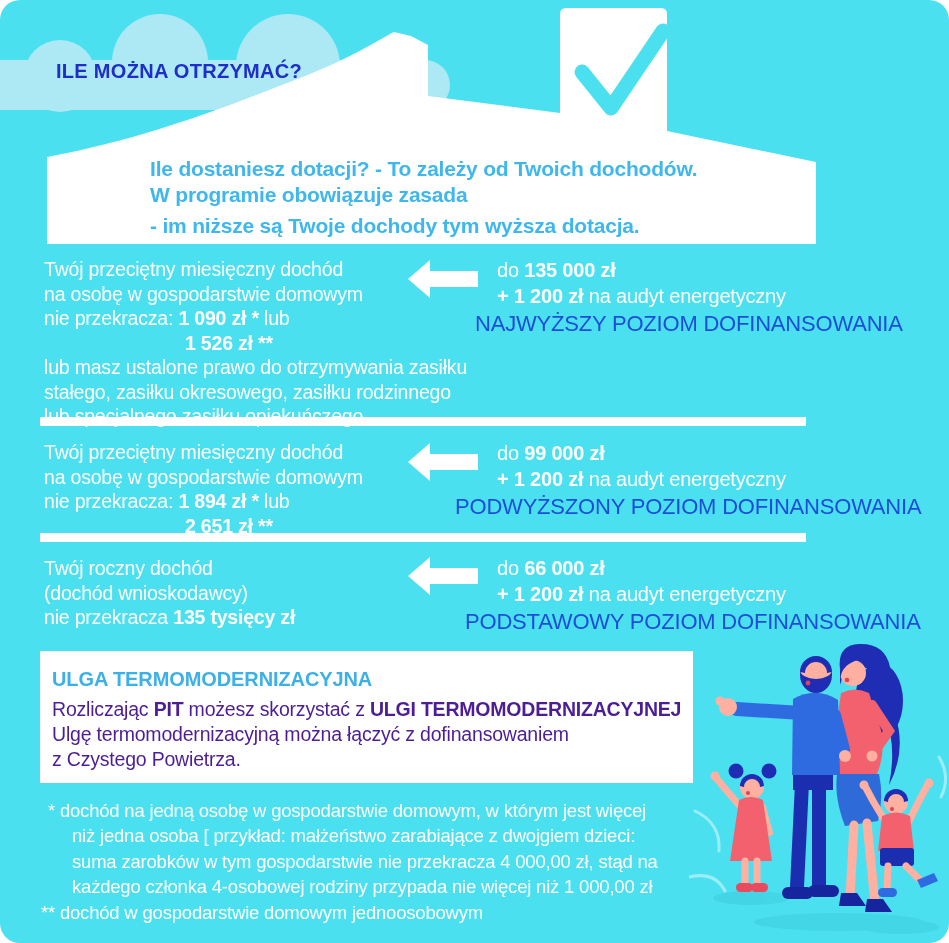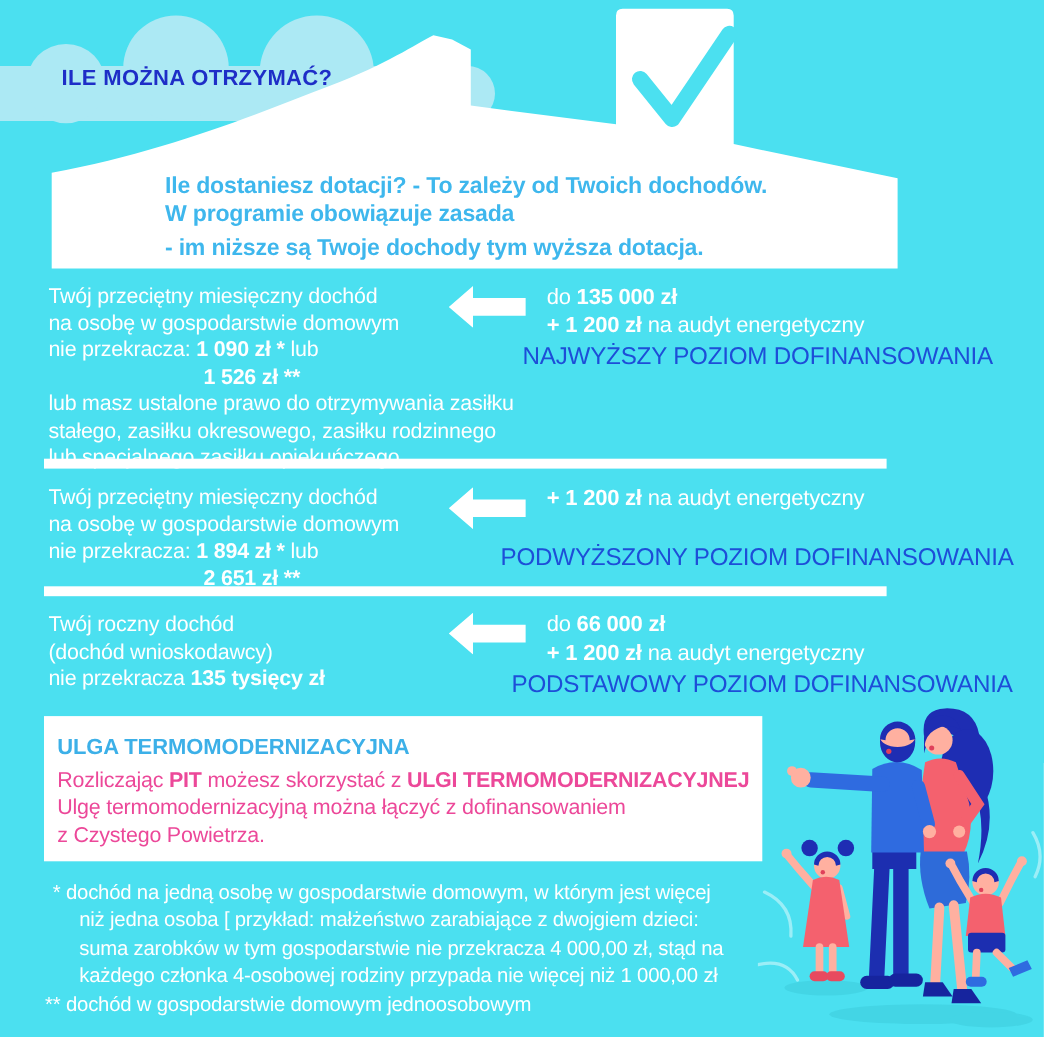--- a/index.html
+++ b/index.html
@@ -1,18 +1,18 @@
 <!DOCTYPE html>
 <html><head>
 <meta charset="utf-8">
 <style>
   html,body{margin:0;padding:0;background:#ffffff;}
   .canvas{
     position:relative;width:949px;height:943px;overflow:hidden;
-    background:#4BE0F0;border-radius:0;
+    background:#4BE0F0;border-radius:20px;
     font-family:"Liberation Sans",sans-serif;
     -webkit-font-smoothing:antialiased;
   }
   .abs{position:absolute;}
   svg{display:block;}
   
   .page-title{
     position:absolute;left:56px;top:60px;
     font-size:20px;font-weight:800;letter-spacing:.3px;
     color:#1E2EC7;white-space:nowrap;
@@ -31,21 +31,21 @@
   .amounts b{font-weight:700;}
   .amounts .l2{text-align:center;}
   .level{position:absolute;color:#1d4ed8;font-size:22px;font-weight:400;
     white-space:nowrap;letter-spacing:-.2px;}
   .divider{position:absolute;left:40px;width:766px;height:9px;background:#FFFFFF;}
   
   .ulga{position:absolute;left:40px;top:651px;width:653px;height:132px;background:#FFFFFF;}
   .ulga-title{position:absolute;left:12px;top:17px;font-size:20px;font-weight:700;
     color:#3CB0E8;white-space:nowrap;letter-spacing:-.1px;}
   .ulga-body{position:absolute;left:12px;top:46px;font-size:19.5px;line-height:25px;
-    color:#ec4899;white-space:nowrap;letter-spacing:-.2px;}
+    color:#4c1d95;white-space:nowrap;letter-spacing:-.2px;}
   .ulga-body b{font-weight:700;}
   
   .footnotes{position:absolute;left:48px;top:798px;color:#FFFFFF;
     font-size:18.5px;line-height:25.4px;white-space:nowrap;letter-spacing:-.2px;}
   .fn-cont{margin-left:24px;}
   .fn-last{margin-left:-7px;}
 </style>
 </head>
 <body>
 
@@ -103,20 +103,21 @@
   <div class="tier-left" style="left:44px;top:440px;">
     <div>Twój przeciętny miesięczny dochód</div>
     <div>na osobę w gospodarstwie domowym</div>
     <div><span>nie przekracza: </span><b>1 894 zł *</b><span> lub</span></div>
     <div class="indent1"><b>2 651 zł **</b></div>
   </div>
   <svg class="abs" style="left:408px;top:443px;" width="70" height="38" viewBox="0 0 70 38">
     <polygon fill="#FFFFFF" points="0,19 22,0 22,11 70,11 70,27 22,27 22,38"></polygon>
   </svg>
   <div class="amounts" style="left:497px;top:441px;">
+    <div><span>do </span><b>99 000 zł</b></div>
     <div class="l2"><b>+ 1 200 zł</b><span> na audyt energetyczny</span></div>
   </div>
   <div class="level" style="left:455px;top:494px;">PODWYŻSZONY POZIOM DOFINANSOWANIA</div>
 
   <div class="divider" style="top:533px;"></div>
 
   <div class="tier-left" style="left:44px;top:556px;">
     <div>Twój roczny dochód</div>
     <div>(dochód wnioskodawcy)</div>
     <div><span>nie przekracza </span><b>135 tysięcy zł</b></div>

